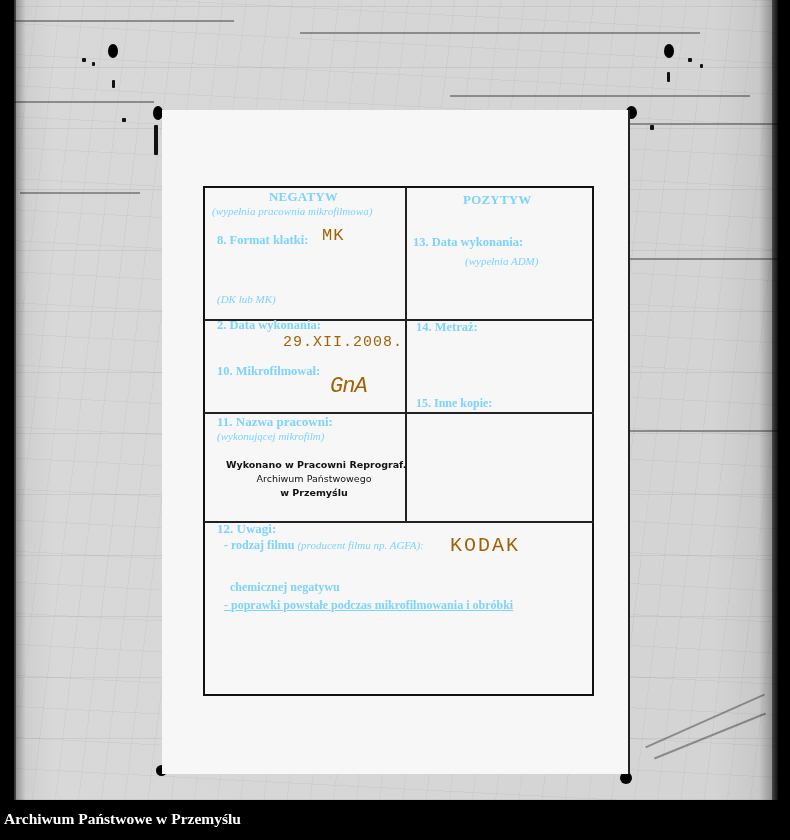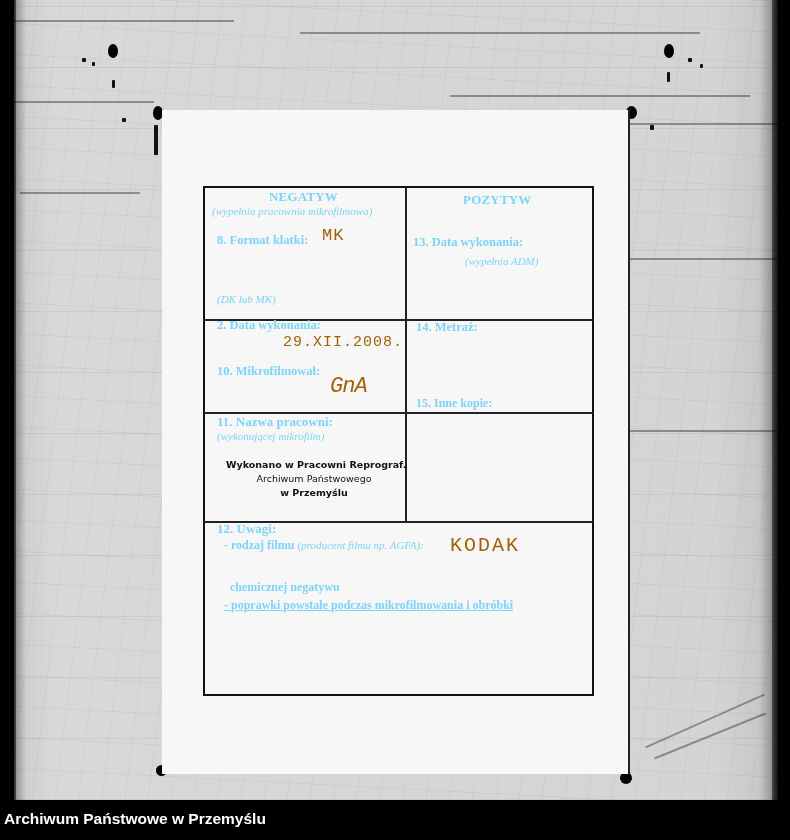--- a/index.html
+++ b/index.html
@@ -47,21 +47,21 @@
     font-family: Liberation Mono, monospace; font-size: 15px; color: #a16207;
     letter-spacing: 1px;
   }
   .stamp { font-family: "DejaVu Sans", sans-serif; font-size: 9.5px; font-weight: bold; text-align: center; color: #111; }
   .stamp2 { font-family: "DejaVu Sans", sans-serif; font-size: 9.5px; text-align: center; color: #111; }
   .note { font-weight: bold; font-size: 12px; }
   .note i { font-weight: normal; }
 
   .caption {
     position: absolute; left: 4px; top: 810px;
-    font-family: Liberation Sans, sans-serif; font-weight: bold;
+    font-family: Liberation Serif, serif; font-weight: bold;
     color: #fff; font-size: 15.5px;
   }
 </style>
 </head>
 <body>
 
 <div class="scan"></div>
 <div class="edge-left"></div>
 <div class="edge-right"></div>
 

